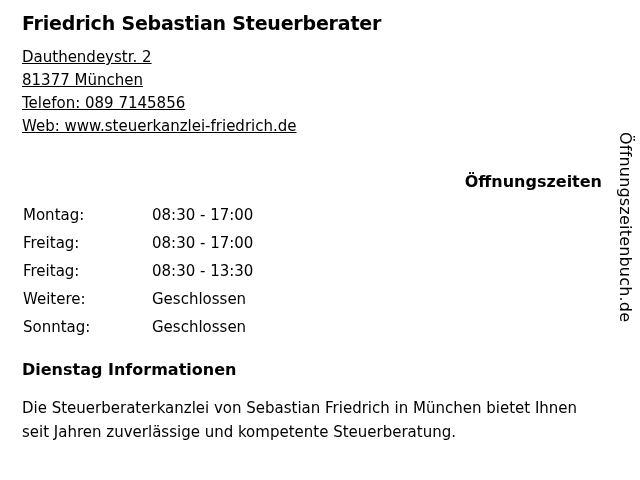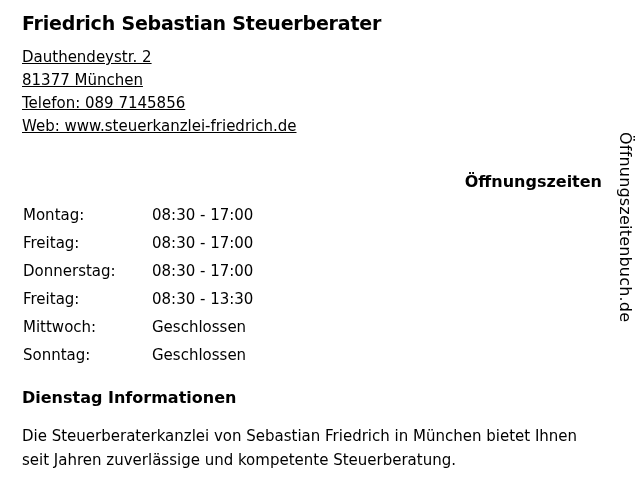--- a/index.html
+++ b/index.html
@@ -113,29 +113,25 @@
       <tbody>
         <tr>
           <td class="day">Montag:</td>
           <td class="time">08:30 - 17:00</td>
         </tr>
         <tr>
           <td class="day">Freitag:</td>
           <td class="time">08:30 - 17:00</td>
         </tr>
         <tr>
-          <td class="day">Donnerstag:</td>
-          <td class="time">08:30 - 17:00</td>
-        </tr>
-        <tr>
           <td class="day">Freitag:</td>
           <td class="time">08:30 - 13:30</td>
         </tr>
         <tr>
-          <td class="day">Mittwoch:</td>
+          <td class="day">Weitere:</td>
           <td class="time">Geschlossen</td>
         </tr>
         <tr>
           <td class="day">Sonntag:</td>
           <td class="time">Geschlossen</td>
         </tr>
       </tbody>
     </table>
 
     <h2 class="info-heading">Dienstag Informationen</h2>

